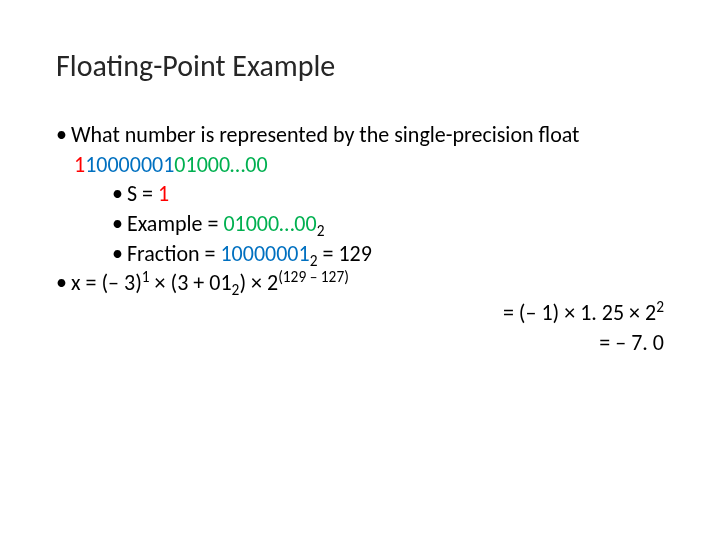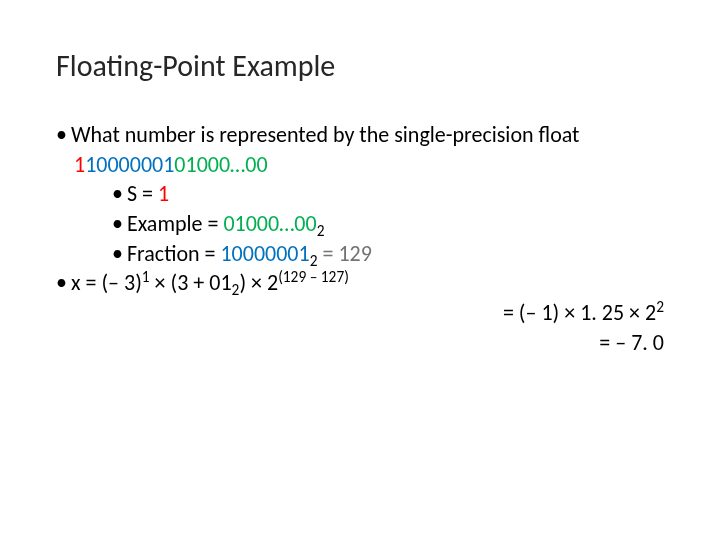--- a/index.html
+++ b/index.html
@@ -80,21 +80,21 @@
 
     <div class="l3">
       <span class="bullet">•</span><span>S = </span><span style="color:#ff0000">1</span>
     </div>
 
     <div class="l3">
       <span class="bullet">•</span><span>Example = </span><span style="color:#00b050">01000…00</span><sub>2</sub>
     </div>
 
     <div class="l3">
-      <span class="bullet">•</span><span>Fraction = </span><span style="color:#0070c0">10000001</span><sub>2</sub><span style="color:#737373"> = 129</span>
+      <span class="bullet">•</span><span>Fraction = </span><span style="color:#0070c0">10000001</span><sub>2</sub><span style="color:#000000"> = 129</span>
     </div>
 
     <div class="l1-back">
       <span class="bullet">•</span><span>x = (– 3)</span><sup>1</sup><span> × (3 + 01</span><sub>2</sub><span>) × 2</span><sup>(129 – 127)</sup>
     </div>
 
     <div class="eq-indent">
       <span>= (– 1) × 1. 25 × 2</span><sup>2</sup>
     </div>
 

